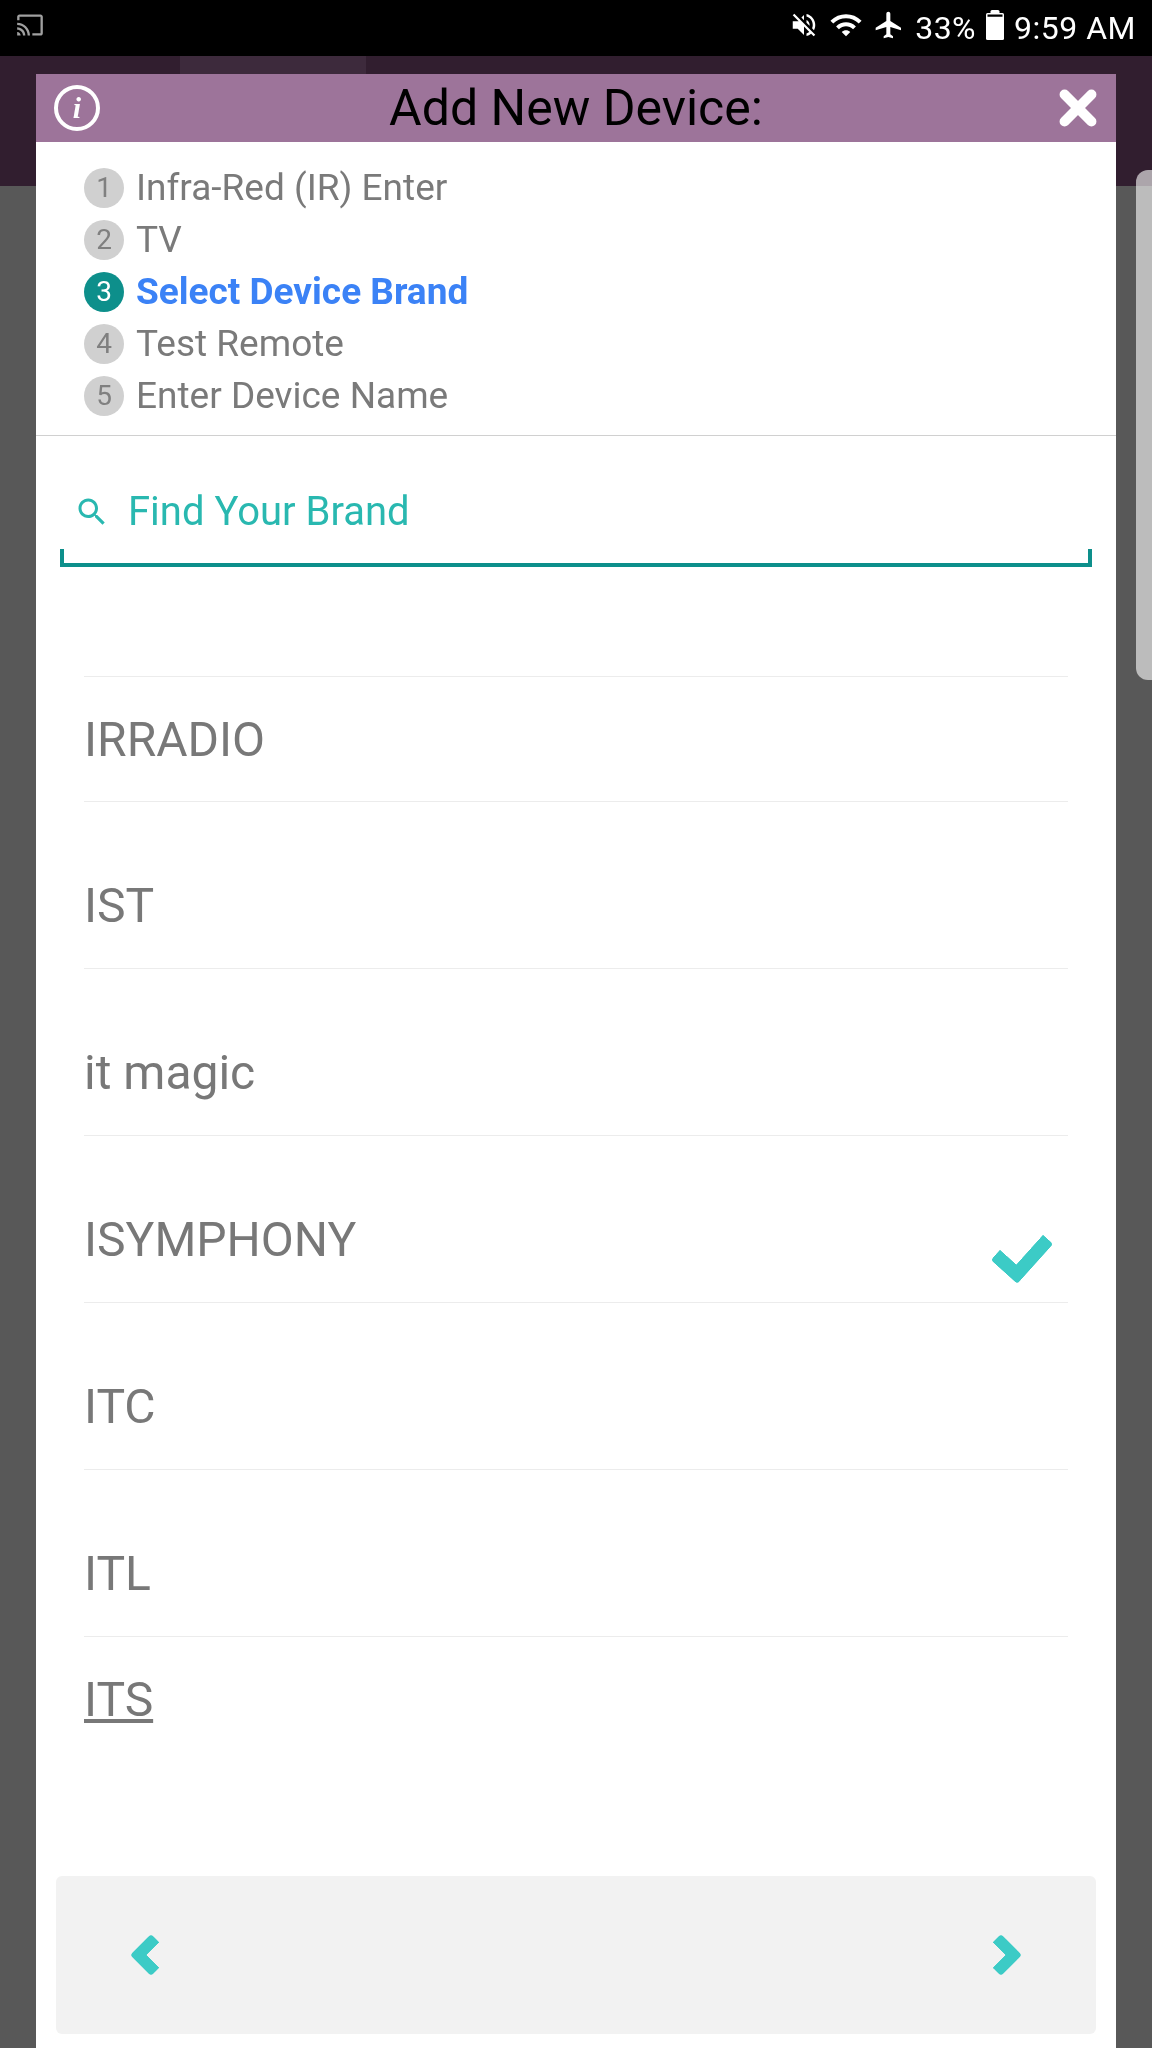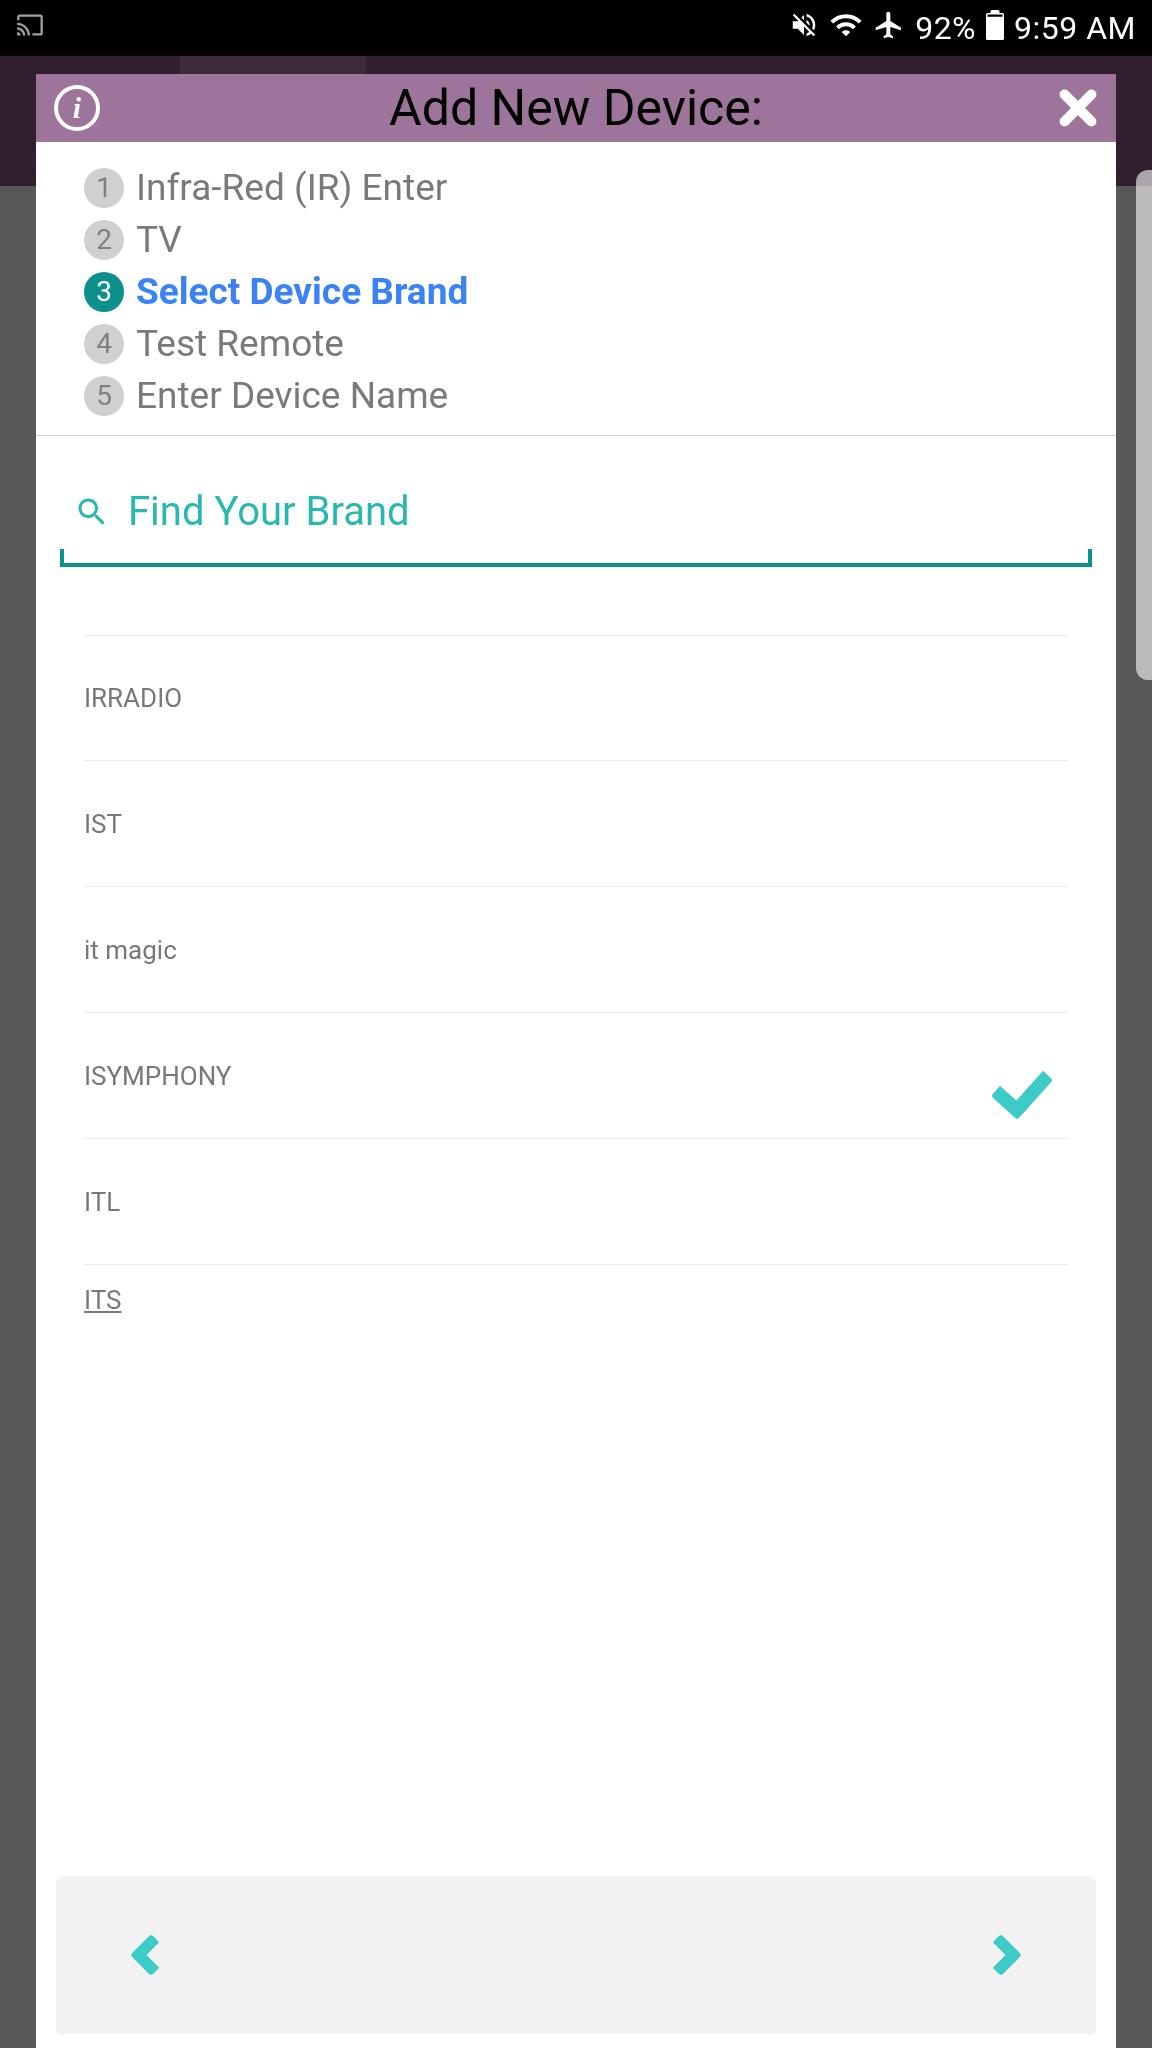--- a/index.html
+++ b/index.html
@@ -211,21 +211,22 @@
       overflow: hidden;
       padding: 68px 48px 0 48px;
     }
     .brand-item {
       border-bottom: 1px solid #ececec;
       height: 126px;
       display: flex;
       align-items: center;
       justify-content: space-between;
       color: #787878;
-      font-size: 26px;
+      font-size: 48px;
+      margin-top: 41px;
     }
     .brand-item:first-child {
       border-top: 1px solid #ececec;
     }
     .brand-item.partial {
       height: 50px;
       align-items: flex-end;
       padding-top: 18px;
       border-bottom: none;
       overflow: hidden;
@@ -302,21 +303,21 @@
     <span>
       <svg width="34" height="34" viewBox="0 0 24 24" fill="#fff">
           <path d="M1 9l2 2c4.97-4.97 13.03-4.97 18 0l2-2C16.93 2.93 7.08 2.93 1 9zm8 8l3 3 3-3c-1.65-1.66-4.34-1.66-6 0zm-4-4l2 2c2.76-2.76 7.24-2.76 10 0l2-2C15.14 9.14 8.87 9.14 5 13z"></path>
         </svg>
     </span>
     <span>
       <svg width="32" height="32" viewBox="0 0 24 24" fill="#fff">
           <path d="M21 16v-2l-8-5V3.5c0-.83-.67-1.5-1.5-1.5S10 2.67 10 3.5V9l-8 5v2l8-2.5V19l-2 1.5V22l3.5-1 3.5 1v-1.5L13 19v-5.5l8 2.5z"></path>
         </svg>
     </span>
-    <span class="status-text">92%</span>
+    <span class="status-text">33%</span>
     <span>
       <svg width="18" height="30" viewBox="0 0 12 20" fill="#fff">
           <rect x="0" y="2" width="12" height="18" rx="1"></rect>
           <rect x="3" y="0" width="6" height="3" rx="1"></rect>
           <rect x="1" y="3" width="10" height="1.5" fill="#000"></rect>
         </svg>
     </span>
     <span class="status-text">9:59 AM</span>
   </div>
 </div>
@@ -373,20 +374,23 @@
         <span>IST</span>
       </div>
       <div class="brand-item">
         <span>it magic</span>
       </div>
       <div class="brand-item">
         <span>ISYMPHONY</span>
         <div class="check-icon"></div>
       </div>
       <div class="brand-item">
+        <span>ITC</span>
+      </div>
+      <div class="brand-item">
         <span>ITL</span>
       </div>
       <div class="brand-item partial">
         <span>ITS</span>
       </div>
     </div>
 
   <div class="nav-footer">
     <div class="chevron left"></div>
     <div class="chevron right"></div>

